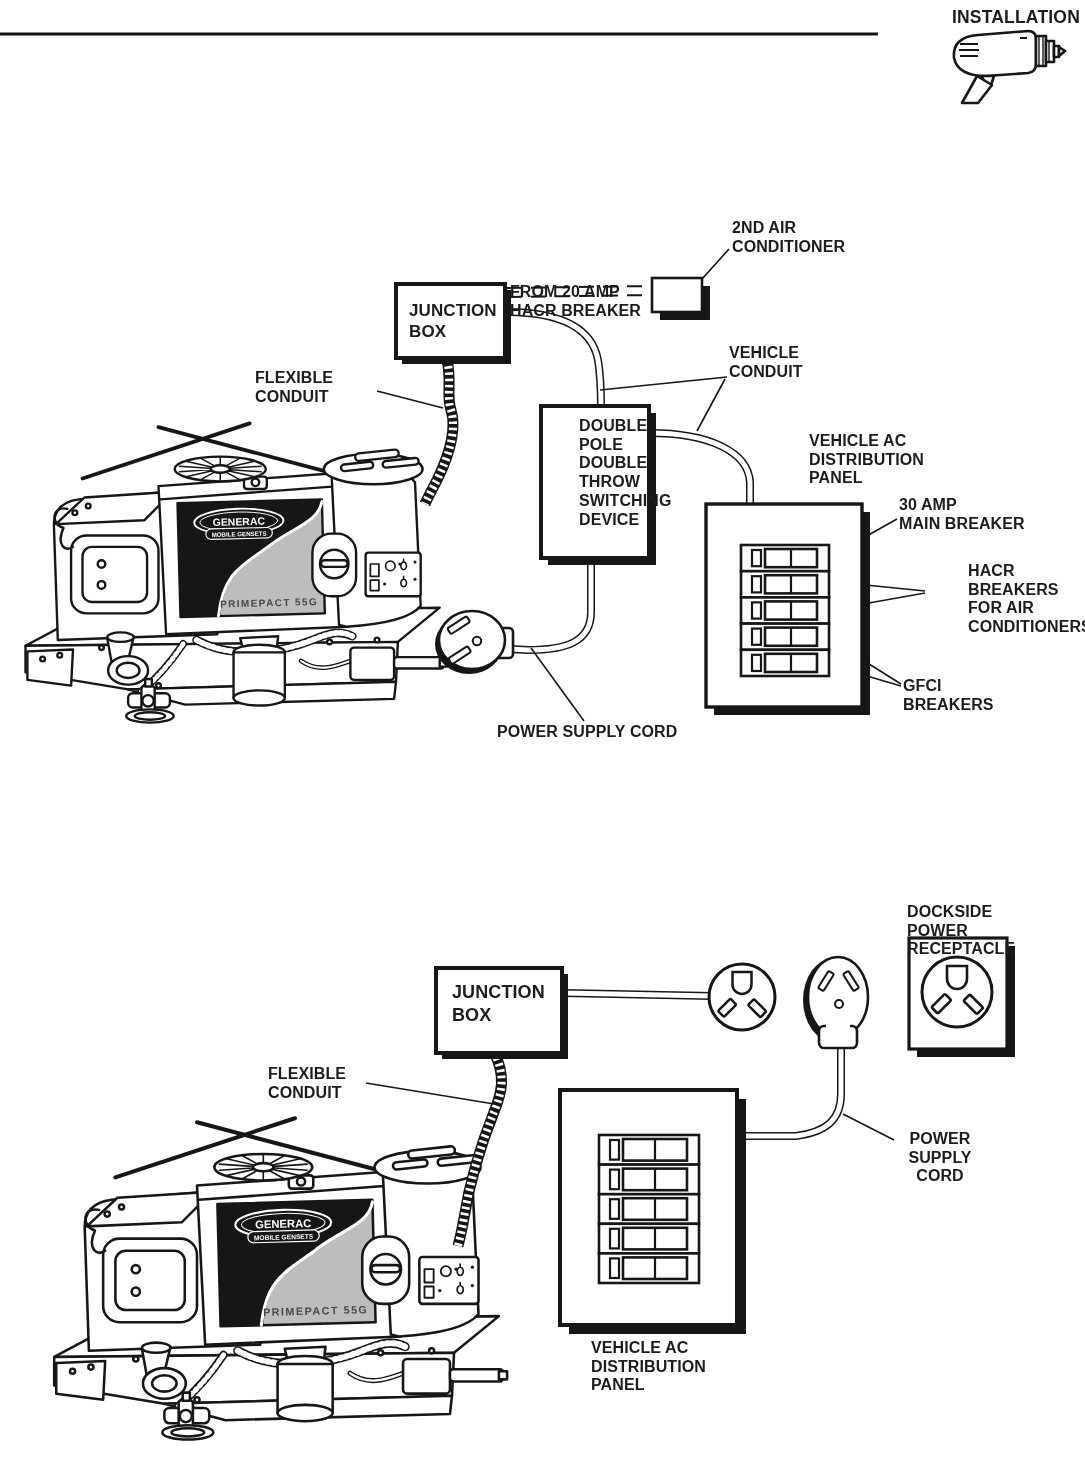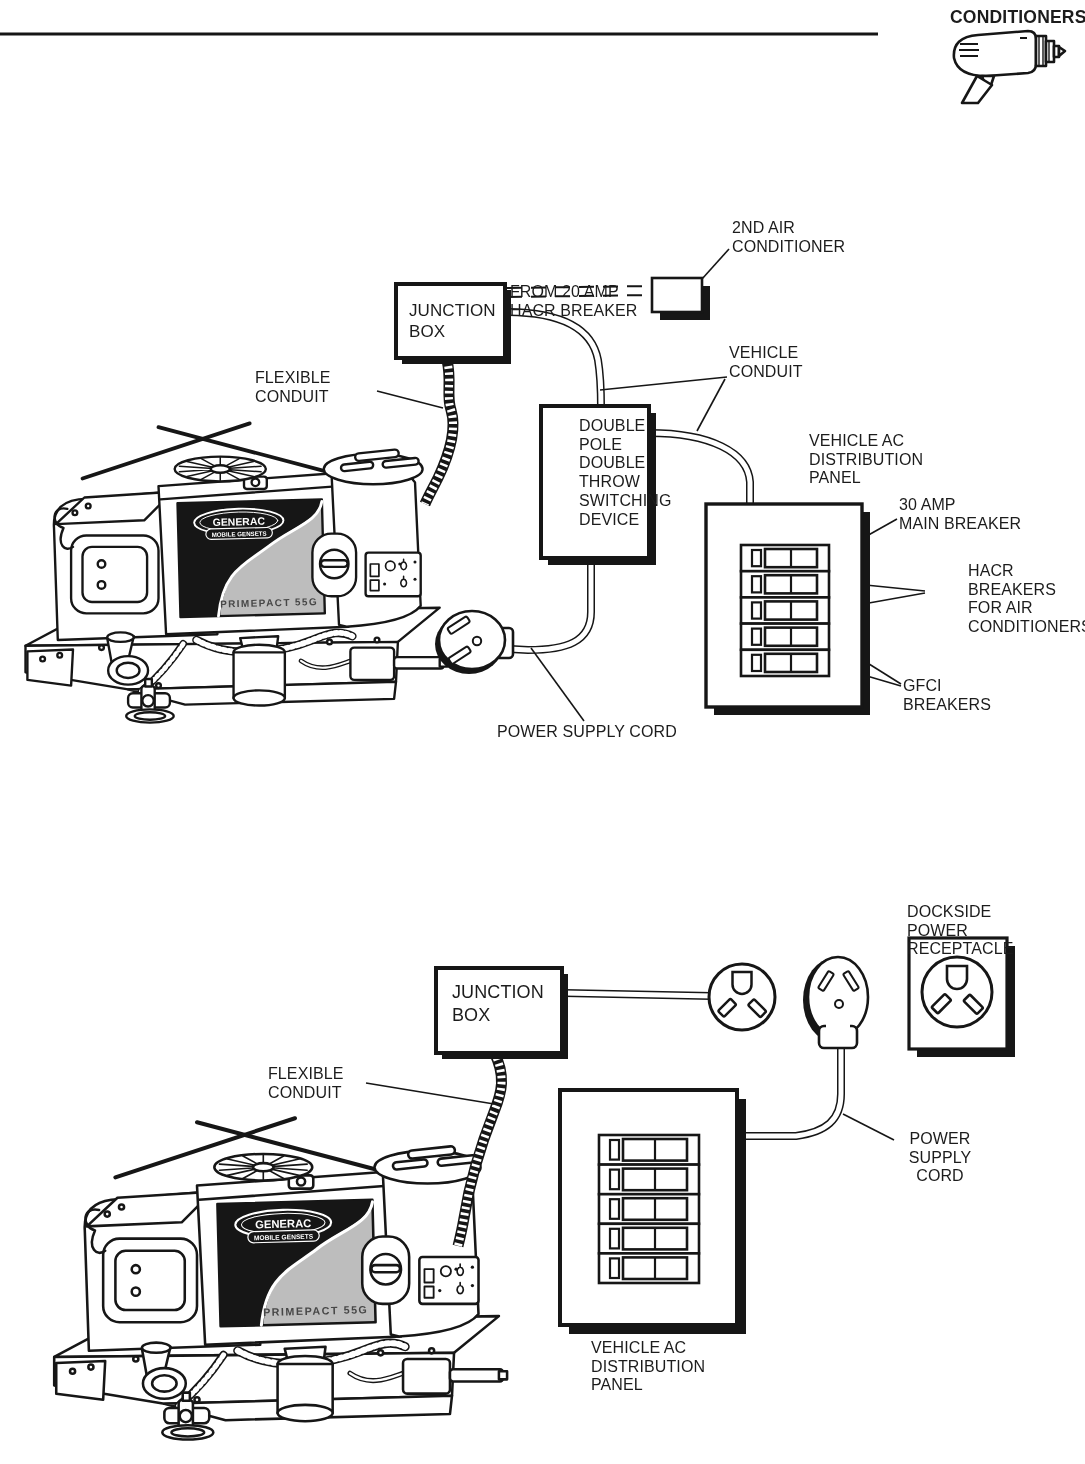--- a/index.html
+++ b/index.html
@@ -1,19 +1,19 @@
 <!DOCTYPE html>
 <html><head>
 <meta charset="utf-8">
 <style>
   html,body{margin:0;padding:0;background:#fff;}
   .page{position:relative;width:1085px;height:1464px;background:#ffffff;overflow:hidden;
         font-family:"Liberation Sans",sans-serif;color:#1c1c1c;}
   .art{position:absolute;left:0;top:0;}
-  .lbl{position:absolute;font-weight:normal;font-size:16px;line-height:1.17;
+  .lbl{position:absolute;font-weight:bold;font-size:16px;line-height:1.17;
        color:#1c1c1c;white-space:pre-line;letter-spacing:.1px;}
   .lbl.jb{font-size:17px;line-height:1.22;}
   .lbl.jb2{font-size:18px;line-height:1.25;}
   .lbl.center{text-align:center;}
   .hdr-title{position:absolute;left:950px;top:7px;width:130px;text-align:right;
              font-weight:bold;font-size:17.5px;letter-spacing:.2px;}
 </style>
 </head>
 <body>
 
@@ -298,21 +298,21 @@
     <path d="M31,52 L46,61 L32,79 L16,79 Z"></path>
     <rect x="90" y="12" width="10" height="30"></rect>
     <path d="M93,12 v30 M97,12 v30" stroke-width="1.4" fill="none"></path>
     <rect x="100" y="17" width="8" height="21"></rect>
     <path d="M103,17 v21" stroke-width="1.4" fill="none"></path>
     <rect x="108" y="22" width="5" height="11"></rect>
     <path d="M113,23 L119,27 L113,32 Z"></path>
   </g>
 </svg>
 
-<div class="hdr-title">CONDITIONERS</div>
+<div class="hdr-title">INSTALLATION</div>
 
 <div class="lbl" style="left:510px;top:235px;margin-top:48px;">FROM 20 AMP
 HACR BREAKER</div>
 <div class="lbl" style="left:732px;top:219px;">2ND AIR
 CONDITIONER</div>
 <div class="lbl jb" style="left:409px;top:301px;">JUNCTION
 BOX</div>
 <div class="lbl" style="left:255px;top:369px;">FLEXIBLE
 CONDUIT</div>
 <div class="lbl" style="left:729px;top:344px;">VEHICLE

